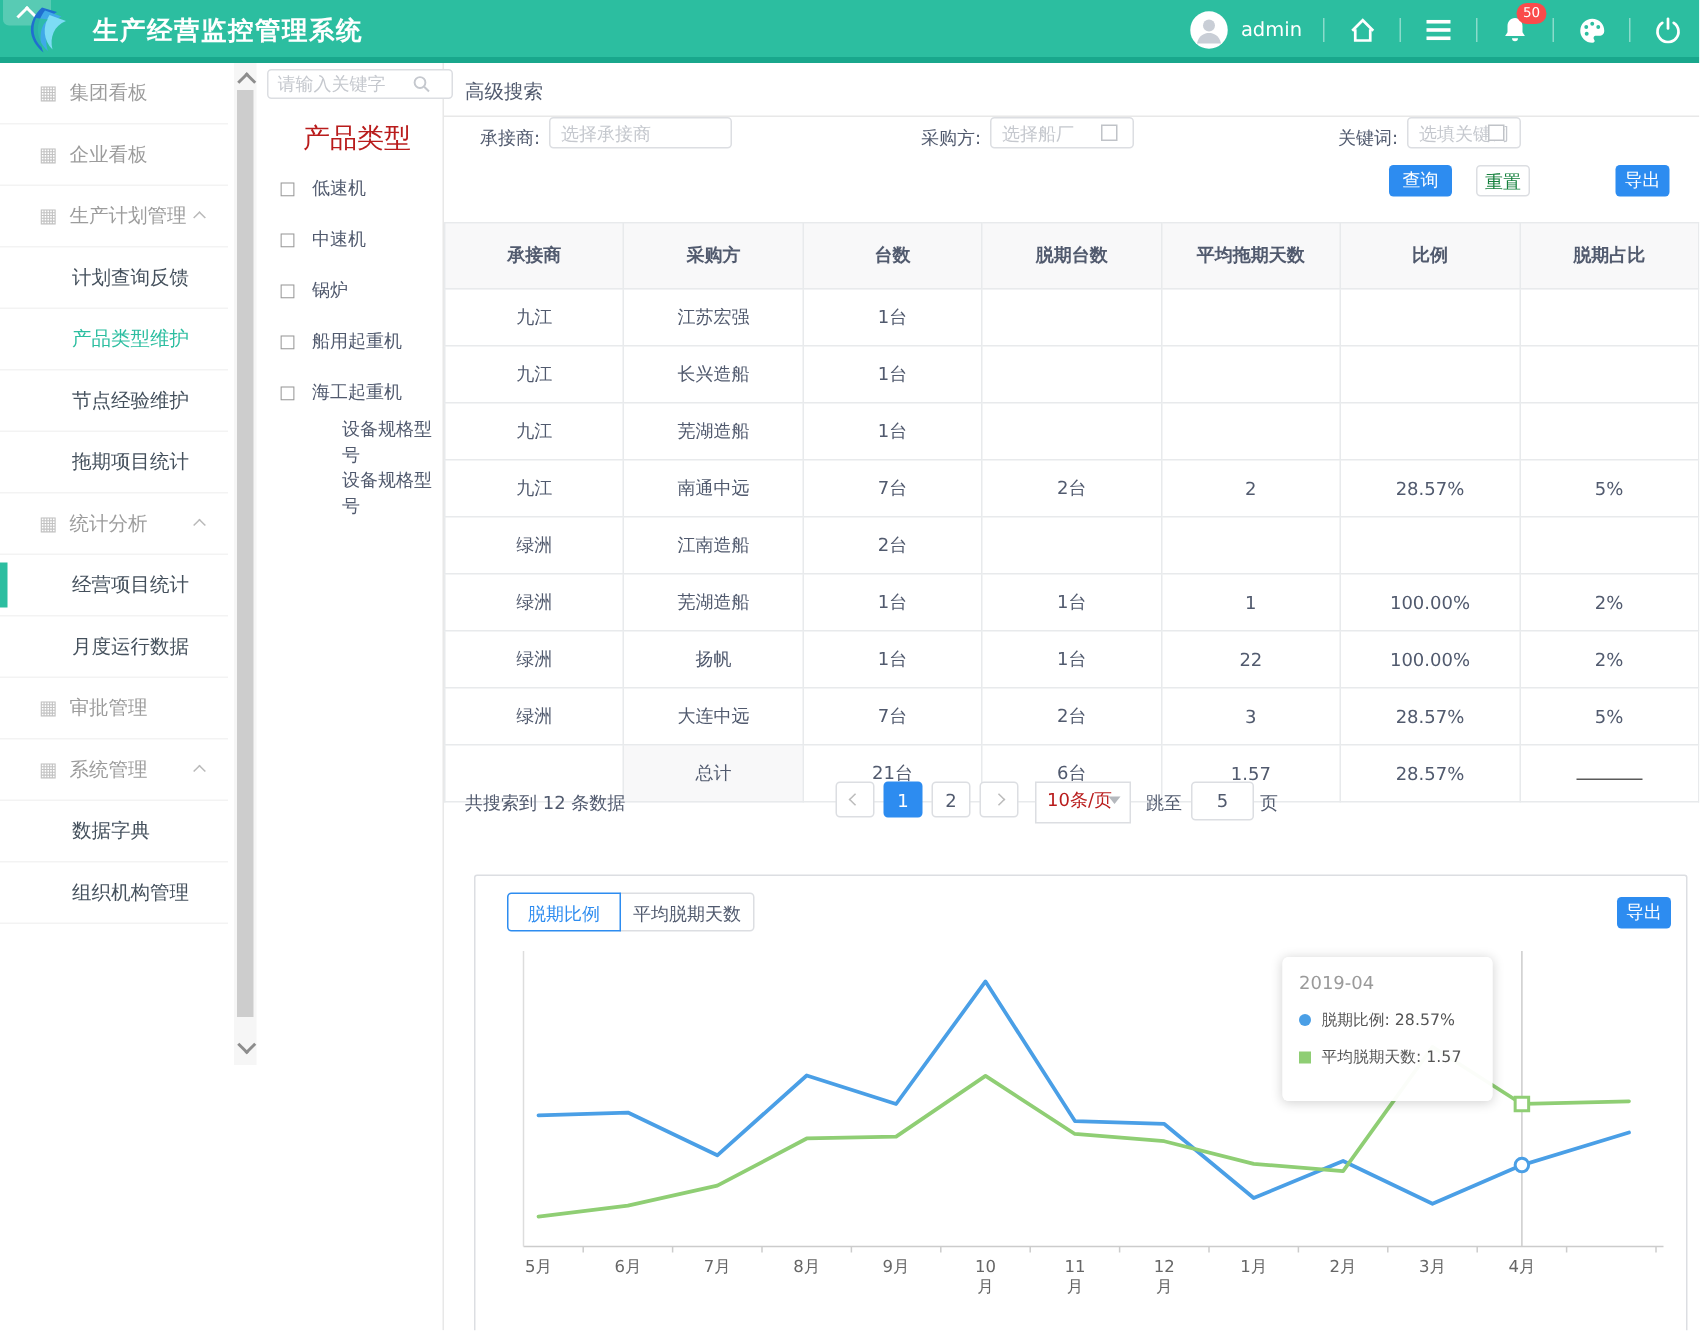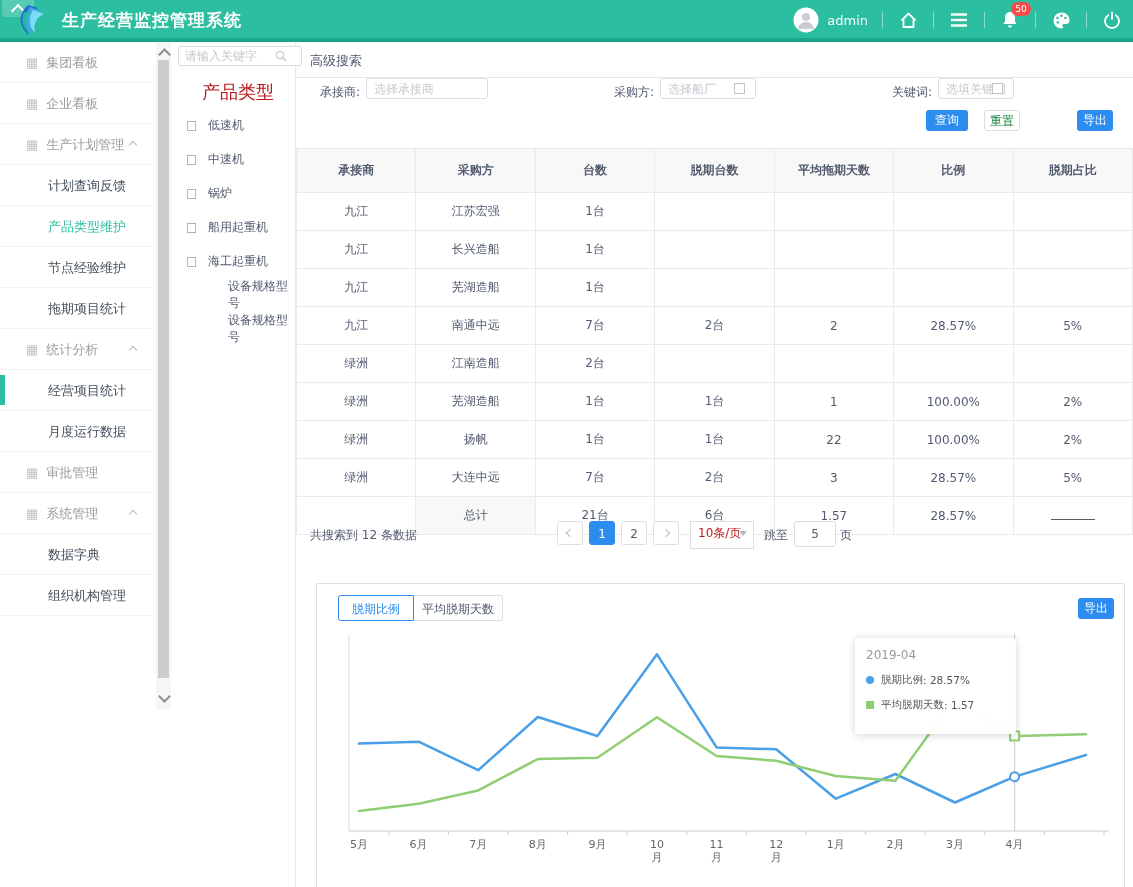--- a/index.html
+++ b/index.html
@@ -84,21 +84,21 @@
            text-align:center;font-size:12px;color:#515a6e;outline:none;font-family:inherit;}
   
   .card{position:absolute;left:316px;top:583px;width:807px;height:309px;border:1px solid #dcdee2;
         border-radius:2px;background:#fff;}
   .tab{position:absolute;top:11px;height:26px;line-height:26px;font-size:12px;text-align:center;
        background:#fff;box-sizing:border-box;cursor:pointer;}
   .tab.t1{left:21px;width:76px;border:1px solid #2d8cf0;color:#2d8cf0;border-radius:3px 0 0 3px;z-index:2;}
   .tab.t2{left:96px;width:90px;border:1px solid #dcdee2;color:#515a6e;border-radius:0 3px 3px 0;}
   .card .btn{top:14px;}
   .xlab{position:absolute;width:26px;text-align:center;font-size:11px;color:#666;line-height:13px;}
-  .tooltip{position:absolute;left:855px;top:638px;width:161px;height:96px;background:rgba(255,255,255,.96);
+  .tooltip{position:absolute;left:855px;top:638px;width:140px;height:96px;background:rgba(255,255,255,.96);
            border-radius:4px;box-shadow:0 1px 8px rgba(0,0,0,.18);padding:10px 11px;box-sizing:border-box;z-index:6;}
   .tt-title{color:#9a9a9a;font-size:12px;}
   .tt-row{display:flex;align-items:center;margin-top:11px;font-size:10.5px;color:#555;white-space:nowrap;}
   .tt-dot{width:8px;height:8px;border-radius:50%;background:#4a9fe6;margin-right:7px;flex:none;}
   .tt-sq{width:8px;height:8px;background:#8fce74;margin-right:7px;flex:none;}
 </style>
 </head>
 <body>
 
 <div id="app">

